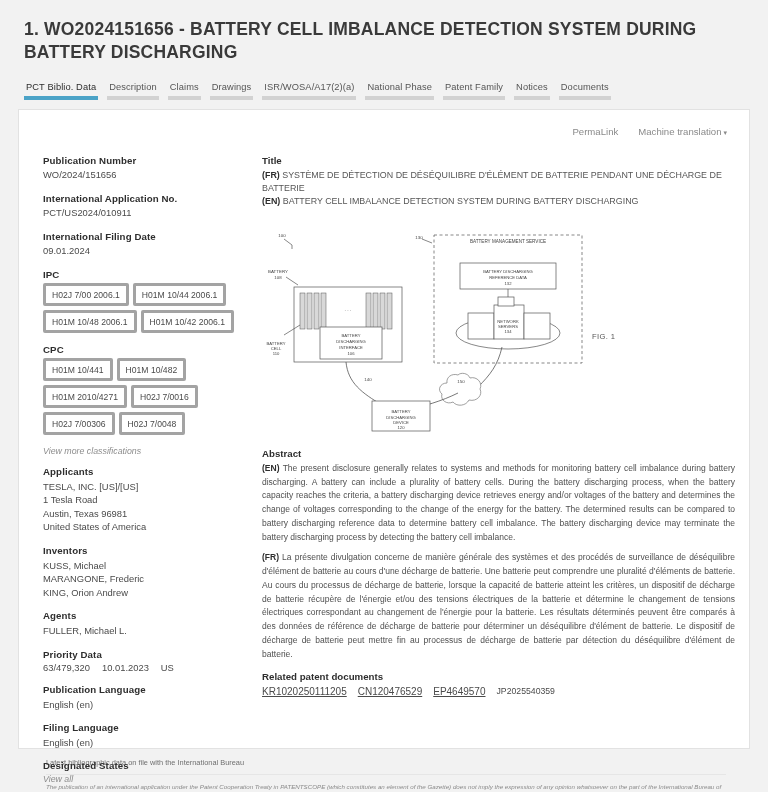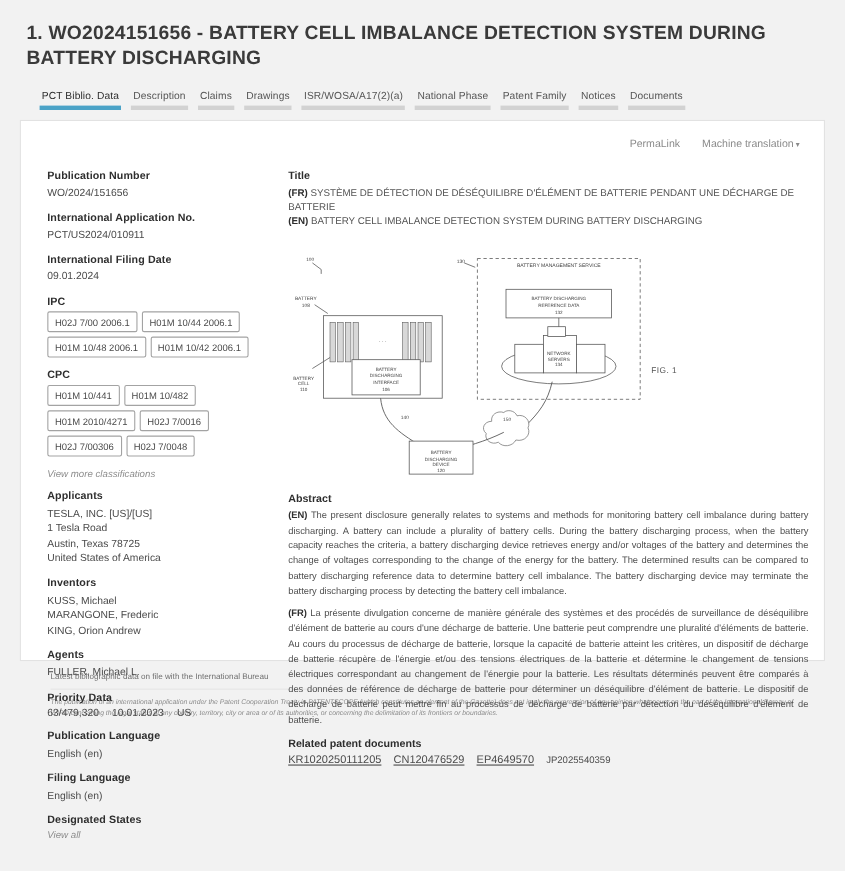--- a/index.html
+++ b/index.html
@@ -17,33 +17,33 @@
   .doc-title {
     font-size: 17.5px; font-weight: bold; color: #3a3a3a;
     letter-spacing: 0.2px; line-height: 1.32;
     padding: 18px 0 0 6px; margin: 0; text-transform: uppercase;
   }
   .tabs {
     display: flex; align-items: flex-end; gap: 0;
     padding: 18px 0 0 6px;
   }
   .tab { padding: 0 9px 0 0; cursor: pointer; }
-  .tab:first-child { padding-left: 0; margin-left: 12px; }
+  .tab:first-child { padding-left: 0; }
   .tab-label {
     display: block; font-size: 9.3px; color: #555;
     white-space: nowrap; padding: 0 2px 4px 2px; letter-spacing: .1px;
   }
   .tab-underline { display: block; height: 3.5px; background: #d2d2d2; }
   .tab.active .tab-label { color: #2d2d2d; }
   .tab.active .tab-underline { background: #4ba3c7; }
 
   
   .card {
     background: #fff; border: 1px solid #e2e2e2;
-    margin-top: 9px; height: 492px; position: relative;
+    margin-top: 9px; height: 640px; position: relative;
   }
   .card-toolbar {
     display: flex; justify-content: flex-end; align-items: center;
     gap: 20px; padding: 16px 22px 4px 0; font-size: 9.6px; color: #8a8a8a;
   }
   .card-toolbar span { cursor: pointer; }
   .caret { font-size: 7px; margin-left: 2px; }
 
   .columns { display: flex; padding: 14px 14px 0 14px; }
   .col-left { width: 215px; padding-left: 10px; }
@@ -56,21 +56,21 @@
   }
   .field-value { font-size: 9.4px; color: #4a4a4a; line-height: 1.45; }
   .field-value .line { display: block; }
   .muted-link {
     font-size: 8.8px; color: #8d8d8d; font-style: italic;
     margin: 2px 0 10px 0; cursor: pointer;
   }
 
   .chips { display: flex; flex-wrap: wrap; gap: 4px; margin-top: 3px; }
   .chip {
-    border: 1px solid #a3a3a3; background: #fff; border-radius: 2px;
+    border: 3px solid #a3a3a3; background: #fff; border-radius: 2px;
     font-size: 8.6px; color: #4a4a4a; padding: 3.5px 6px; white-space: nowrap; text-align: center;
   }
 
   .priority-row { display: flex; gap: 12px; font-size: 9.4px; color: #4a4a4a; }
 
   
   .r-label {
     font-size: 9.7px; font-weight: bold; color: #2e2e2e; margin-bottom: 3px;
   }
   .title-line { font-size: 8.9px; color: #555; line-height: 1.5; }
@@ -201,21 +201,21 @@
             </div>
         </div>
 
         <div class="muted-link">View more classifications</div>
 
         <div class="field">
           <div class="field-label">Applicants</div>
           <div class="field-value" id="applicants-list">
               <span class="line">TESLA, INC. [US]/[US]</span>
               <span class="line">1 Tesla Road</span>
-              <span class="line">Austin, Texas 78725</span>
+              <span class="line">Austin, Texas 96981</span>
               <span class="line">United States of America</span>
             </div>
         </div>
 
         <div class="field">
           <div class="field-label">Inventors</div>
           <div class="field-value" id="inventors-list">
               <span class="line">KUSS, Michael</span>
               <span class="line">MARANGONE, Frederic</span>
               <span class="line">KING, Orion Andrew</span>

